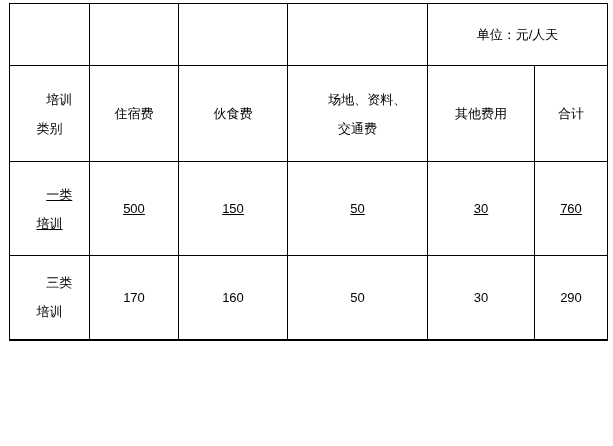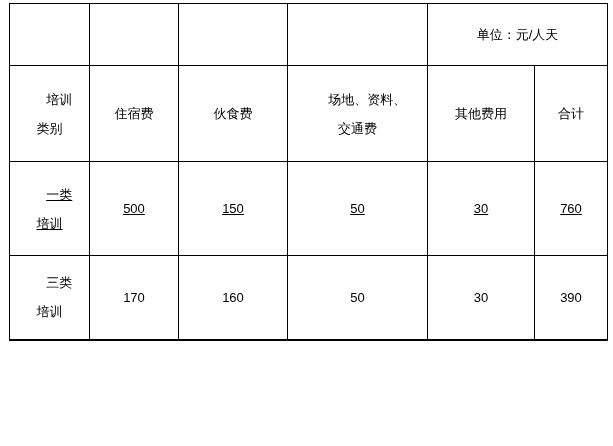--- a/index.html
+++ b/index.html
@@ -91,17 +91,17 @@
       </tr>
 
 
       <tr class="r-d2">
         <td class="wrap">三类
 培训</td>
         <td>170</td>
         <td>160</td>
         <td>50</td>
         <td>30</td>
-        <td>390</td>
+        <td>290</td>
       </tr>
     </tbody>
   </table>
 </div>
 
 </body></html>

